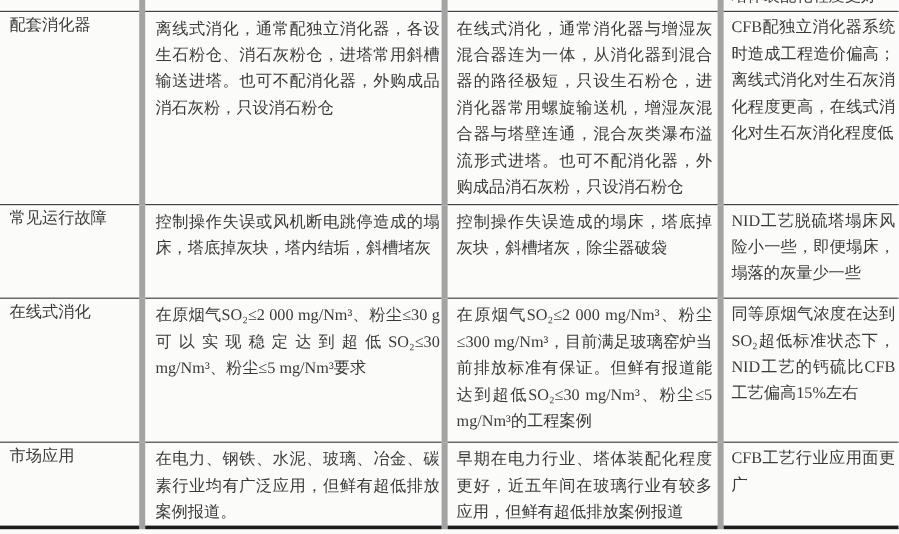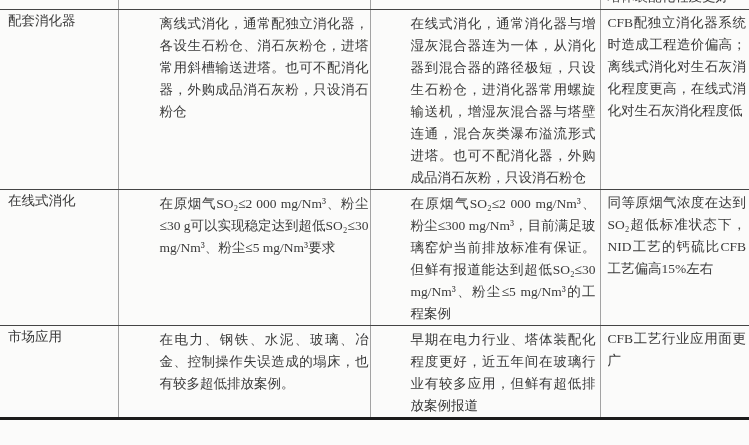--- a/index.html
+++ b/index.html
@@ -9,21 +9,21 @@
     background:#fbfbfa;
     font-family:"Liberation Serif","DejaVu Serif",serif;
     color:#3a3a3a;
     overflow:hidden;
   }
   .tbl{
     position:absolute;left:0;top:0;width:749px;
     border-collapse:collapse;table-layout:fixed;
   }
   .tbl td{
-    border-right:1px solid #a3a3a3;
+    border-right:5px solid #a3a3a3;
     border-bottom:1px solid #454545;
     padding:0;vertical-align:top;
     font-size:13.5px;line-height:22px;
     letter-spacing:0px;
     overflow:hidden;
   }
   .tbl td:last-child{border-right:none;}
   .col-h{width:118px;}
   .col-a{width:252px;}
   .col-b{width:230px;}
@@ -33,21 +33,21 @@
   .clipwrap{height:9px;overflow:hidden;}
   .clipwrap .cliptext{margin-top:-14px;padding-left:7px;white-space:nowrap;}
   
   tr.r1 td{height:160px;}
   tr.r2 td{height:77px;}
   tr.r3 td{height:119px;}
   tr.r4 td{height:66px;}
   tr.r4 td{border-bottom:3px solid #1c1c1c;}
   .hcell{vertical-align:middle;}
   .hcell .t{padding:0 4px 0 8px;text-align:left;}
-  .body-cell .t{padding:3px 1px 0 9px;text-align:justify;text-justify:inter-character;margin-left:32px;}
+  .body-cell .t{padding:3px 1px 0 9px;text-align:justify;text-justify:inter-character;}
   .body-cell.b .t{padding:3px 4px 0 8px;}
   .note-cell{vertical-align:middle;margin-top:16px;}
   .note-cell .t{padding:2px 3px 2px 7px;text-align:justify;text-justify:inter-character;}
 </style>
 </head>
 <body>
 
 <div class="page">
   <table class="tbl">
     <colgroup>
@@ -77,20 +77,34 @@
         <div class="t">离线式消化，通常配独立消化器，各设生石粉仓、消石灰粉仓，进塔常用斜槽输送进塔。也可不配消化器，外购成品消石灰粉，只设消石粉仓</div>
       </td>
       <td class="body-cell b">
         <div class="t">在线式消化，通常消化器与增湿灰混合器连为一体，从消化器到混合器的路径极短，只设生石粉仓，进消化器常用螺旋输送机，增湿灰混合器与塔壁连通，混合灰类瀑布溢流形式进塔。也可不配消化器，外购成品消石灰粉，只设消石粉仓</div>
       </td>
       <td class="note-cell">
         <div class="t">CFB配独立消化器系统时造成工程造价偏高；离线式消化对生石灰消化程度更高，在线式消化对生石灰消化程度低</div>
       </td>
     </tr>
 
+    <tr class="r2">
+      <td class="hcell">
+        <div class="t">常见运行故障</div>
+      </td>
+      <td class="body-cell">
+        <div class="t">控制操作失误或风机断电跳停造成的塌床，塔底掉灰块，塔内结垢，斜槽堵灰</div>
+      </td>
+      <td class="body-cell b">
+        <div class="t">控制操作失误造成的塌床，塔底掉灰块，斜槽堵灰，除尘器破袋</div>
+      </td>
+      <td class="note-cell">
+        <div class="t">NID工艺脱硫塔塌床风险小一些，即便塌床，塌落的灰量少一些</div>
+      </td>
+    </tr>
 
     <tr class="r3">
       <td class="hcell">
         <div class="t">在线式消化</div>
       </td>
       <td class="body-cell">
         <div class="t">在原烟气SO₂≤2 000 mg/Nm³、粉尘≤30 g可以实现稳定达到超低SO₂≤30 mg/Nm³、粉尘≤5 mg/Nm³要求</div>
       </td>
       <td class="body-cell b">
         <div class="t">在原烟气SO₂≤2 000 mg/Nm³、粉尘≤300 mg/Nm³，目前满足玻璃窑炉当前排放标准有保证。但鲜有报道能达到超低SO₂≤30 mg/Nm³、粉尘≤5 mg/Nm³的工程案例</div>
@@ -98,21 +112,21 @@
       <td class="note-cell">
         <div class="t">同等原烟气浓度在达到SO₂超低标准状态下，NID工艺的钙硫比CFB工艺偏高15%左右</div>
       </td>
     </tr>
 
     <tr class="r4">
       <td class="hcell">
         <div class="t">市场应用</div>
       </td>
       <td class="body-cell">
-        <div class="t">在电力、钢铁、水泥、玻璃、冶金、控制操作失误造成的塌床，也有较多超低排放案例。</div>
+        <div class="t">在电力、钢铁、水泥、玻璃、冶金、碳素行业均有广泛应用，但鲜有超低排放案例报道。</div>
       </td>
       <td class="body-cell b">
         <div class="t">早期在电力行业、塔体装配化程度更好，近五年间在玻璃行业有较多应用，但鲜有超低排放案例报道</div>
       </td>
       <td class="note-cell">
         <div class="t">CFB工艺行业应用面更广</div>
       </td>
     </tr>
   </tbody>
     </table>

